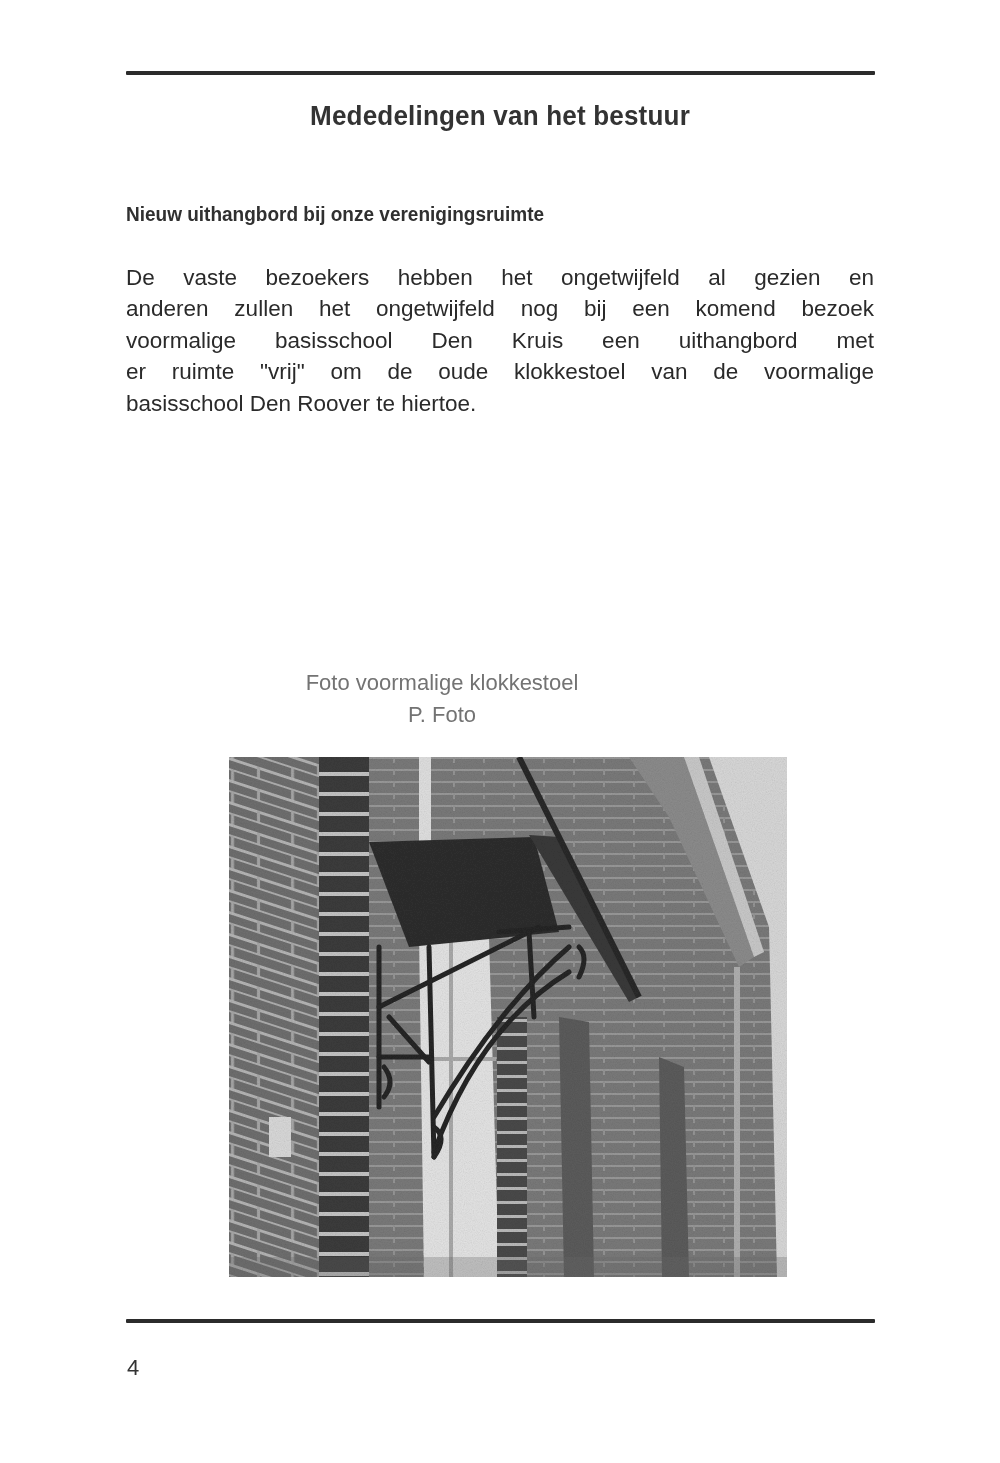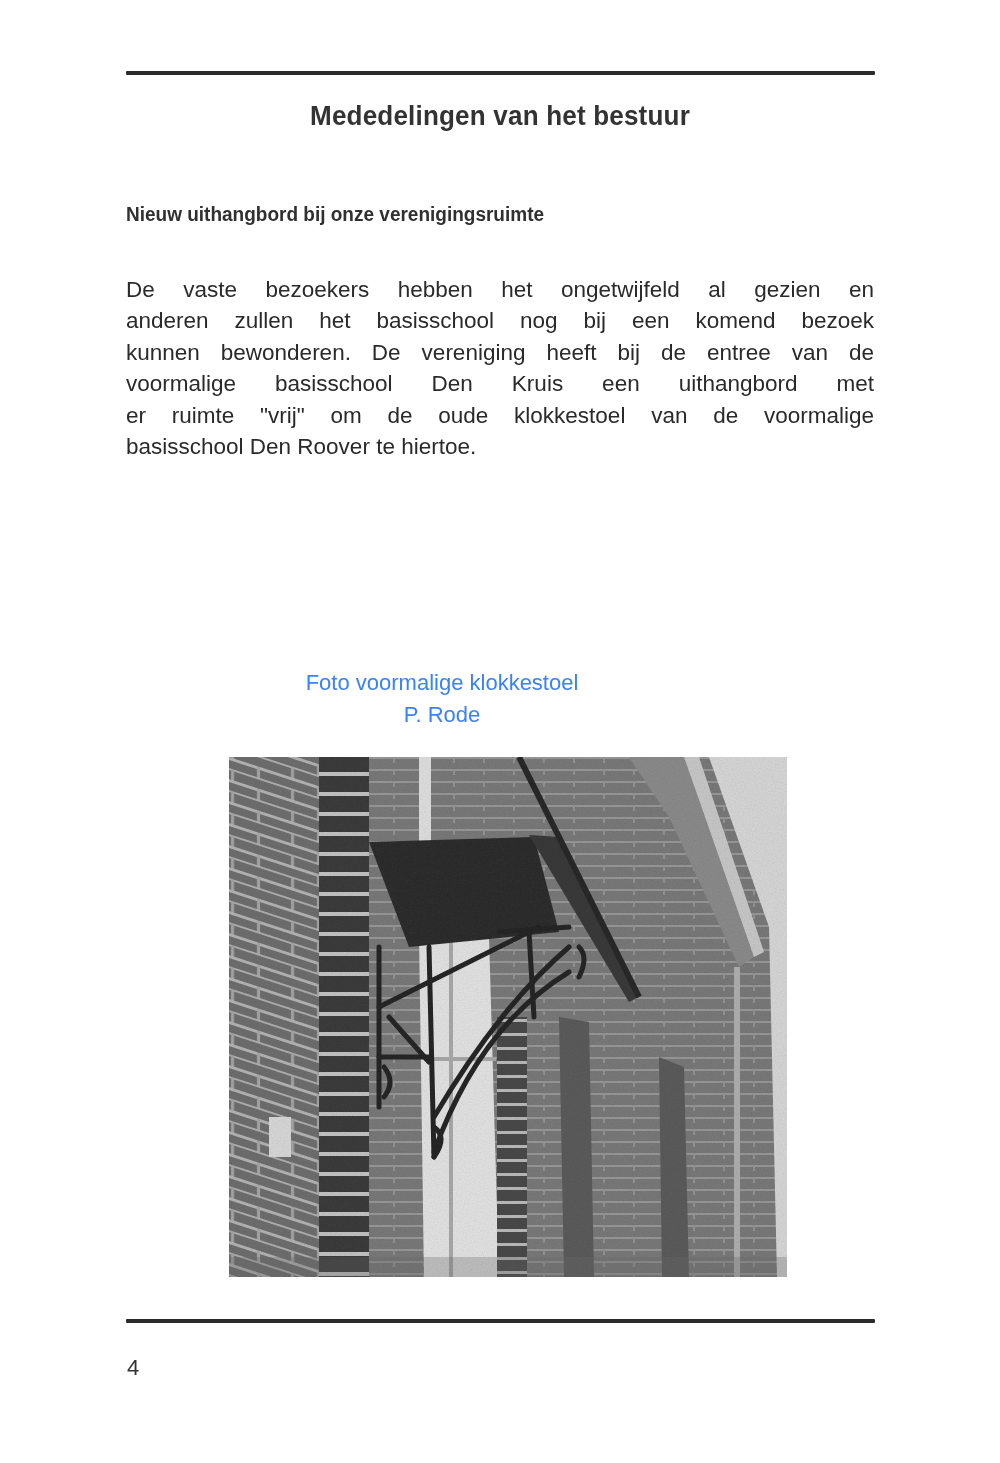--- a/index.html
+++ b/index.html
@@ -50,40 +50,39 @@
     }
     .body-text {
       position: absolute;
       top: 262px;
       left: 126px;
       width: 748px;
       font-size: 22.5px;
       line-height: 31.4px;
       text-align: justify;
       color: #2a2a2a;
-      margin-top: 12px;
     }
     .body-text .line {
       display: block;
       text-align: justify;
       text-align-last: justify;
       white-space: nowrap;
     }
     .body-text .line.last {
       text-align-last: left;
     }
     .caption {
       position: absolute;
       top: 667px;
       left: 0;
       width: 884px;
       text-align: center;
       font-size: 22px;
       line-height: 32px;
-      color: #3b82f6;
+      color: #737373;
     }
     .photo {
       position: absolute;
       left: 229px;
       top: 757px;
       width: 558px;
       height: 520px;
       overflow: hidden;
       background: #8a8a8a;
     }
@@ -99,30 +98,29 @@
 <body>
 
 <div class="rule top"></div>
 
 <div class="page-title">Mededelingen van het bestuur</div>
 
 <div class="section-heading">Nieuw uithangbord bij onze verenigingsruimte</div>
 
 <div class="body-text">
   <span class="line">De vaste bezoekers hebben het ongetwijfeld al gezien en</span>
-  <span class="line">anderen zullen het basisschool nog bij een komend bezoek</span>
-  <span class="line">kunnen bewonderen. De vereniging heeft bij de entree van de</span>
+  <span class="line">anderen zullen het ongetwijfeld nog bij een komend bezoek</span>
   <span class="line">voormalige basisschool Den Kruis een uithangbord met</span>
   <span class="line">er ruimte "vrij" om de oude klokkestoel van de voormalige</span>
   <span class="line last">basisschool Den Roover te hiertoe.</span>
 </div>
 
 <div class="caption">
   <div>Foto voormalige klokkestoel</div>
-  <div>P. Rode</div>
+  <div>P. Foto</div>
 </div>
 
 <div class="photo" title="Black-and-white photo of an old wrought-iron bell chair mounted on a brick school facade">
   <svg width="558" height="520" viewBox="0 0 558 520" xmlns="http://www.w3.org/2000/svg">
     <defs>
       <pattern id="bricksL" width="60" height="22" patternUnits="userSpaceOnUse" patternTransform="skewY(18)">
         <rect width="60" height="22" fill="#6f6f6f"></rect>
         <rect x="0" y="0" width="60" height="3" fill="#b5b5b5"></rect>
         <rect x="28" y="0" width="3" height="11" fill="#a8a8a8"></rect>
         <rect x="0" y="11" width="60" height="2" fill="#b0b0b0"></rect>

